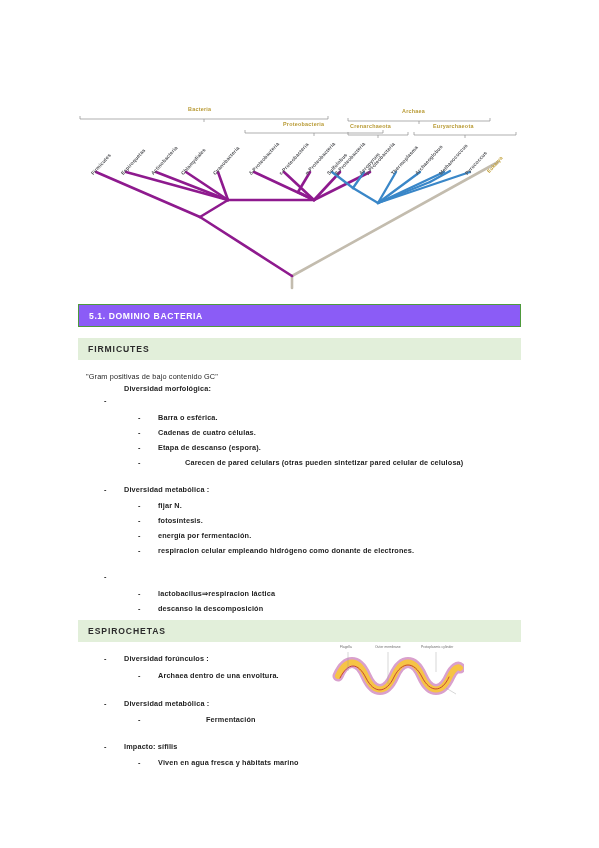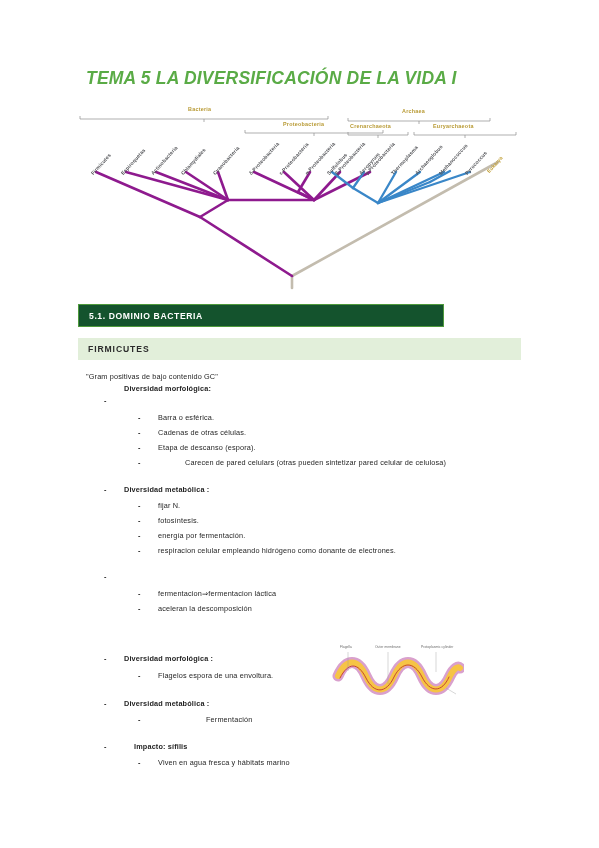--- a/index.html
+++ b/index.html
@@ -66,23 +66,23 @@
     letter-spacing: 0.1px;
   }
   .taxon.gold {
     color: #c2a13a;
   }
 
   
   .bar-main {
     position: absolute;
     left: 78px;
-    width: 366px;
+    width: 443px;
     height: 23px;
-    background: #14532d;
+    background: #8b5cf6;
     border: 1px solid #4e9a3c;
     box-sizing: border-box;
   }
   .bar-main .bar-text {
     position: absolute;
     left: 10px;
     top: 6px;
     font-size: 8.6px;
     font-weight: bold;
     color: #ffffff;
@@ -109,21 +109,21 @@
   
   .tline {
     position: absolute;
     font-size: 7.3px;
     color: #1f1f1f;
     white-space: nowrap;
     letter-spacing: 0.15px;
   }
   .tline.quote { font-weight: normal; }
   .tline.lvl1  { font-weight: bold; }
-  .tline.lvl2  { font-weight: normal; }
+  .tline.lvl2  { font-weight: bold; }
   .dash {
     position: absolute;
     font-size: 7.3px;
     color: #1f1f1f;
     font-weight: bold;
   }
 
   
   .spiro-fig {
     position: absolute;
@@ -138,21 +138,20 @@
     color: #6a6a6a;
     white-space: nowrap;
     letter-spacing: 0.05px;
   }
 </style>
 </head>
 <body>
 
 <div class="page">
 
-  <div class="doc-title">TEMA 5 LA DIVERSIFICACIÓN DE LA VIDA I</div>
 
   <div class="tree-fig">
     <svg width="448" height="190" viewBox="0 0 448 190">
 
       <g stroke="#8d8d8d" stroke-width="0.7" fill="none">
         <path d="M2,16 L2,19 L250,19 L250,16"></path>
         <path d="M126,19 L126,22"></path>
       </g>
 
       <g stroke="#8d8d8d" stroke-width="0.7" fill="none">
@@ -252,21 +251,21 @@
 
   <div class="tline quote" style="left:86px; top:372px;">"Gram positivas de bajo contenido GC"</div>
 
   <div class="dash" style="left:104px; top:396px;">-</div>
   <div class="tline lvl1" style="left:124px; top:384px;">Diversidad morfológica:</div>
 
   <div class="dash" style="left:138px; top:413px;">-</div>
   <div class="tline lvl2" style="left:158px; top:413px;">Barra o esférica.</div>
 
   <div class="dash" style="left:138px; top:428px;">-</div>
-  <div class="tline lvl2" style="left:158px; top:428px;">Cadenas de otras células.</div>
+  <div class="tline lvl2" style="left:158px; top:428px;">Cadenas de cuatro células.</div>
 
   <div class="dash" style="left:138px; top:443px;">-</div>
   <div class="tline lvl2" style="left:158px; top:443px;">Etapa de descanso (espora).</div>
 
   <div class="dash" style="left:138px; top:458px;">-</div>
   <div class="tline lvl2" style="left:158px; top:458px;margin-left:27px;">Carecen de pared celulars (otras pueden sintetizar pared celular de celulosa)</div>
 
   <div class="dash" style="left:104px; top:485px;">-</div>
   <div class="tline lvl1" style="left:124px; top:485px;">Diversidad metabólica :</div>
 
@@ -278,40 +277,43 @@
 
   <div class="dash" style="left:138px; top:531px;">-</div>
   <div class="tline lvl2" style="left:158px; top:531px;">energía por fermentación.</div>
 
   <div class="dash" style="left:138px; top:546px;">-</div>
   <div class="tline lvl2" style="left:158px; top:546px;">respiracion celular empleando hidrógeno como donante de electrones.</div>
 
   <div class="dash" style="left:104px; top:572px;">-</div>
 
   <div class="dash" style="left:138px; top:589px;">-</div>
-  <div class="tline lvl2" style="left:158px; top:589px;">fermentacion⇒fermentacion láctica</div>
+  <div class="tline lvl2" style="left:158px; top:589px;">lactobacilus⇒respiracion láctica</div>
 
   <div class="dash" style="left:138px; top:604px;">-</div>
-  <div class="tline lvl2" style="left:158px; top:604px;">aceleran la descomposición</div>
-
+  <div class="tline lvl2" style="left:158px; top:604px;">descanso la descomposición</div>
+
+  <div class="bar-sub" style="top:620px;">
+    <span class="bar-text">ESPIROCHETAS</span>
+  </div>
 
   <div class="dash" style="left:104px; top:654px;">-</div>
-  <div class="tline lvl1" style="left:124px; top:654px;">Diversidad morfológica :</div>
+  <div class="tline lvl1" style="left:124px; top:654px;">Diversidad forúnculos :</div>
 
   <div class="dash" style="left:138px; top:671px;">-</div>
-  <div class="tline lvl2" style="left:158px; top:671px;">Flagelos espora de una envoltura.</div>
+  <div class="tline lvl2" style="left:158px; top:671px;">Archaea dentro de una envoltura.</div>
 
   <div class="dash" style="left:104px; top:699px;">-</div>
   <div class="tline lvl1" style="left:124px; top:699px;">Diversidad metabólica :</div>
 
   <div class="dash" style="left:138px; top:715px;">-</div>
   <div class="tline lvl2" style="left:158px; top:715px;padding-left:48px;">Fermentación</div>
 
   <div class="dash" style="left:104px; top:742px;">-</div>
-  <div class="tline lvl1" style="left:134px; top:742px;">Impacto: sífilis</div>
+  <div class="tline lvl1" style="left:124px; top:742px;">Impacto: sífilis</div>
 
   <div class="dash" style="left:138px; top:758px;">-</div>
   <div class="tline lvl2" style="left:158px; top:758px;">Viven en agua fresca y hábitats marino</div>
 
   <div class="spiro-fig">
     <svg width="132" height="58" viewBox="0 0 132 58">
 
       <path d="M6,32 C14,14 26,14 34,32 C42,50 54,50 62,32 C70,14 82,14 90,32 C98,50 110,50 118,32 C122,24 126,22 128,24" stroke="#d9a0cd" stroke-width="11" fill="none" stroke-linecap="round"></path>
 
       <path d="M6,32 C14,14 26,14 34,32 C42,50 54,50 62,32 C70,14 82,14 90,32 C98,50 110,50 118,32 C122,24 126,22 128,24" stroke="#f6c445" stroke-width="6" fill="none" stroke-linecap="round"></path>

